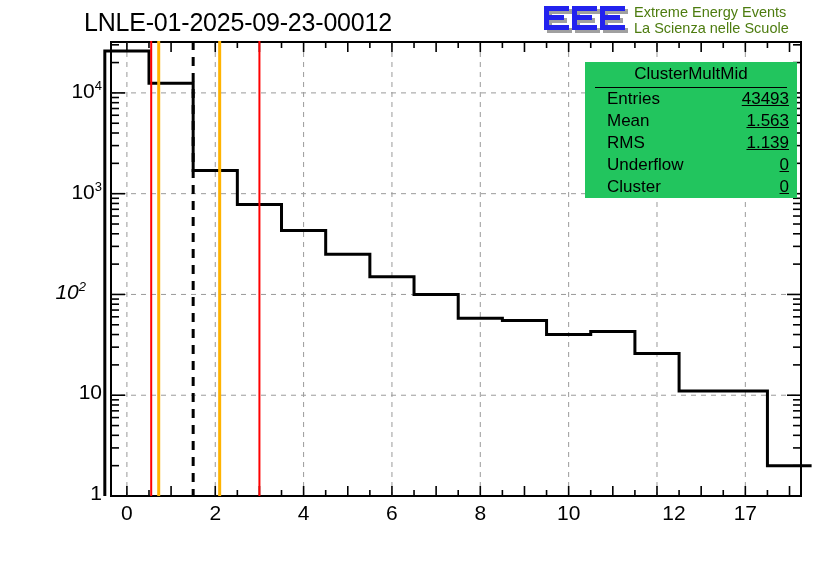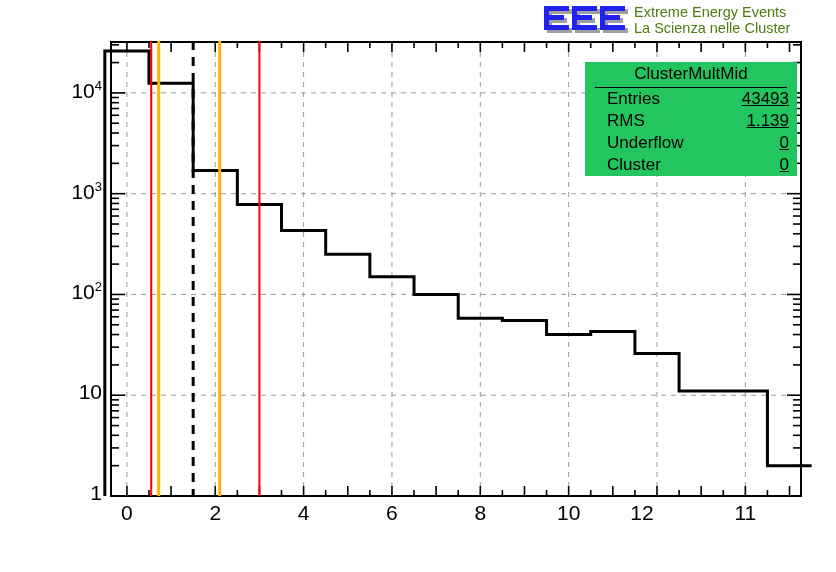--- a/index.html
+++ b/index.html
@@ -59,20 +59,21 @@
   .stats-row .v{text-align:right;text-decoration:underline;}
 
   svg.plot{position:absolute;left:0;top:0;width:836px;height:572px;
     pointer-events:none;overflow:visible;}
 </style>
 </head>
 <body>
 
 <div id="root">
 
+  <div class="title">LNLE-01-2025-09-23-00012</div>
 
   <div class="logo">
     <div class="logo-e-wrap">
       <svg width="88" height="32" viewBox="0 0 88 32">
         <g fill="#a0a0a0">
           <rect x="5" y="5" width="25" height="5"></rect>
           <rect x="5" y="14" width="20" height="5"></rect>
           <rect x="5" y="24" width="25" height="5"></rect>
           <rect x="5" y="5" width="5" height="24"></rect>
           <rect x="33" y="5" width="25" height="5"></rect>
@@ -94,21 +95,21 @@
           <rect x="30" y="21" width="25" height="5"></rect>
           <rect x="30" y="2" width="5" height="24"></rect>
           <rect x="58" y="2" width="25" height="5"></rect>
           <rect x="58" y="11" width="20" height="5"></rect>
           <rect x="58" y="21" width="25" height="5"></rect>
           <rect x="58" y="2" width="5" height="24"></rect>
         </g>
       </svg>
     </div>
     <div class="logo-txt1">Extreme Energy Events</div>
-    <div class="logo-txt2">La Scienza nelle Cluster</div>
+    <div class="logo-txt2">La Scienza nelle Scuole</div>
   </div>
 
   <div class="frame"></div>
 
   <svg class="plot">
     <g id="gridlayer">
         <line x1="126.90268886043535" y1="42" x2="126.90268886043535" y2="496" stroke="#9a9a9a" stroke-width="1" stroke-dasharray="5,5"></line>
         <line x1="215.25096030729833" y1="42" x2="215.25096030729833" y2="496" stroke="#9a9a9a" stroke-width="1" stroke-dasharray="5,5"></line>
         <line x1="303.59923175416134" y1="42" x2="303.59923175416134" y2="496" stroke="#9a9a9a" stroke-width="1" stroke-dasharray="5,5"></line>
         <line x1="391.94750320102435" y1="42" x2="391.94750320102435" y2="496" stroke="#9a9a9a" stroke-width="1" stroke-dasharray="5,5"></line>
@@ -271,44 +272,48 @@
         <line x1="158.708066581306" y1="41" x2="158.708066581306" y2="496" stroke="#ffb300" stroke-width="3"></line>
         <line x1="193.16389244558258" y1="41" x2="193.16389244558258" y2="496" stroke="#000000" stroke-width="3" stroke-dasharray="9,7"></line>
         <line x1="219.66837387964148" y1="41" x2="219.66837387964148" y2="496" stroke="#ffb300" stroke-width="3"></line>
         <line x1="259.42509603072983" y1="41" x2="259.42509603072983" y2="496" stroke="#ff0000" stroke-width="2"></line>
       </g>
   </svg>
 
   <div id="ylabels">
       <div class="ylabel" style="left: 40px; width: 62px; top: 481px;">1</div>
       <div class="ylabel" style="left: 40px; width: 62px; top: 380.226px;">10</div>
-      <div class="ylabel" style="left: 40px; width: 62px; top: 279.453px;">10<sup>2</sup></div>
+      <div class="ylabel" style="left: 24px; width: 62px; top: 279.453px; font-style: italic;">10<sup>2</sup></div>
       <div class="ylabel" style="left: 40px; width: 62px; top: 178.679px;">10<sup>3</sup></div>
       <div class="ylabel" style="left: 40px; width: 62px; top: 77.9058px;">10<sup>4</sup></div>
     </div>
   <div id="xlabels">
       <div class="xlabel" style="width: 60px; left: 96.9027px; top: 501px;">0</div>
       <div class="xlabel" style="width: 60px; left: 185.251px; top: 501px;">2</div>
       <div class="xlabel" style="width: 60px; left: 273.599px; top: 501px;">4</div>
       <div class="xlabel" style="width: 60px; left: 361.948px; top: 501px;">6</div>
       <div class="xlabel" style="width: 60px; left: 450.296px; top: 501px;">8</div>
       <div class="xlabel" style="width: 60px; left: 538.644px; top: 501px;">10</div>
-      <div class="xlabel" style="width: 60px; left: 612px; top: 501px;">12</div>
-      <div class="xlabel" style="width: 60px; left: 715.341px; top: 501px;">11</div>
+      <div class="xlabel" style="width: 60px; left: 644px; top: 501px;">12</div>
+      <div class="xlabel" style="width: 60px; left: 715.341px; top: 501px;">17</div>
     </div>
 
 
   <div class="stats">
     <div class="stats-title">ClusterMultMid</div>
     <div id="statsrows">
         <div class="stats-row">
           <span class="k">Entries</span>
           <span class="v">43493</span>
         </div>
         <div class="stats-row">
+          <span class="k">Mean</span>
+          <span class="v">1.563</span>
+        </div>
+        <div class="stats-row">
           <span class="k">RMS</span>
           <span class="v">1.139</span>
         </div>
         <div class="stats-row">
           <span class="k">Underflow</span>
           <span class="v">0</span>
         </div>
         <div class="stats-row">
           <span class="k">Cluster</span>
           <span class="v">0</span>

